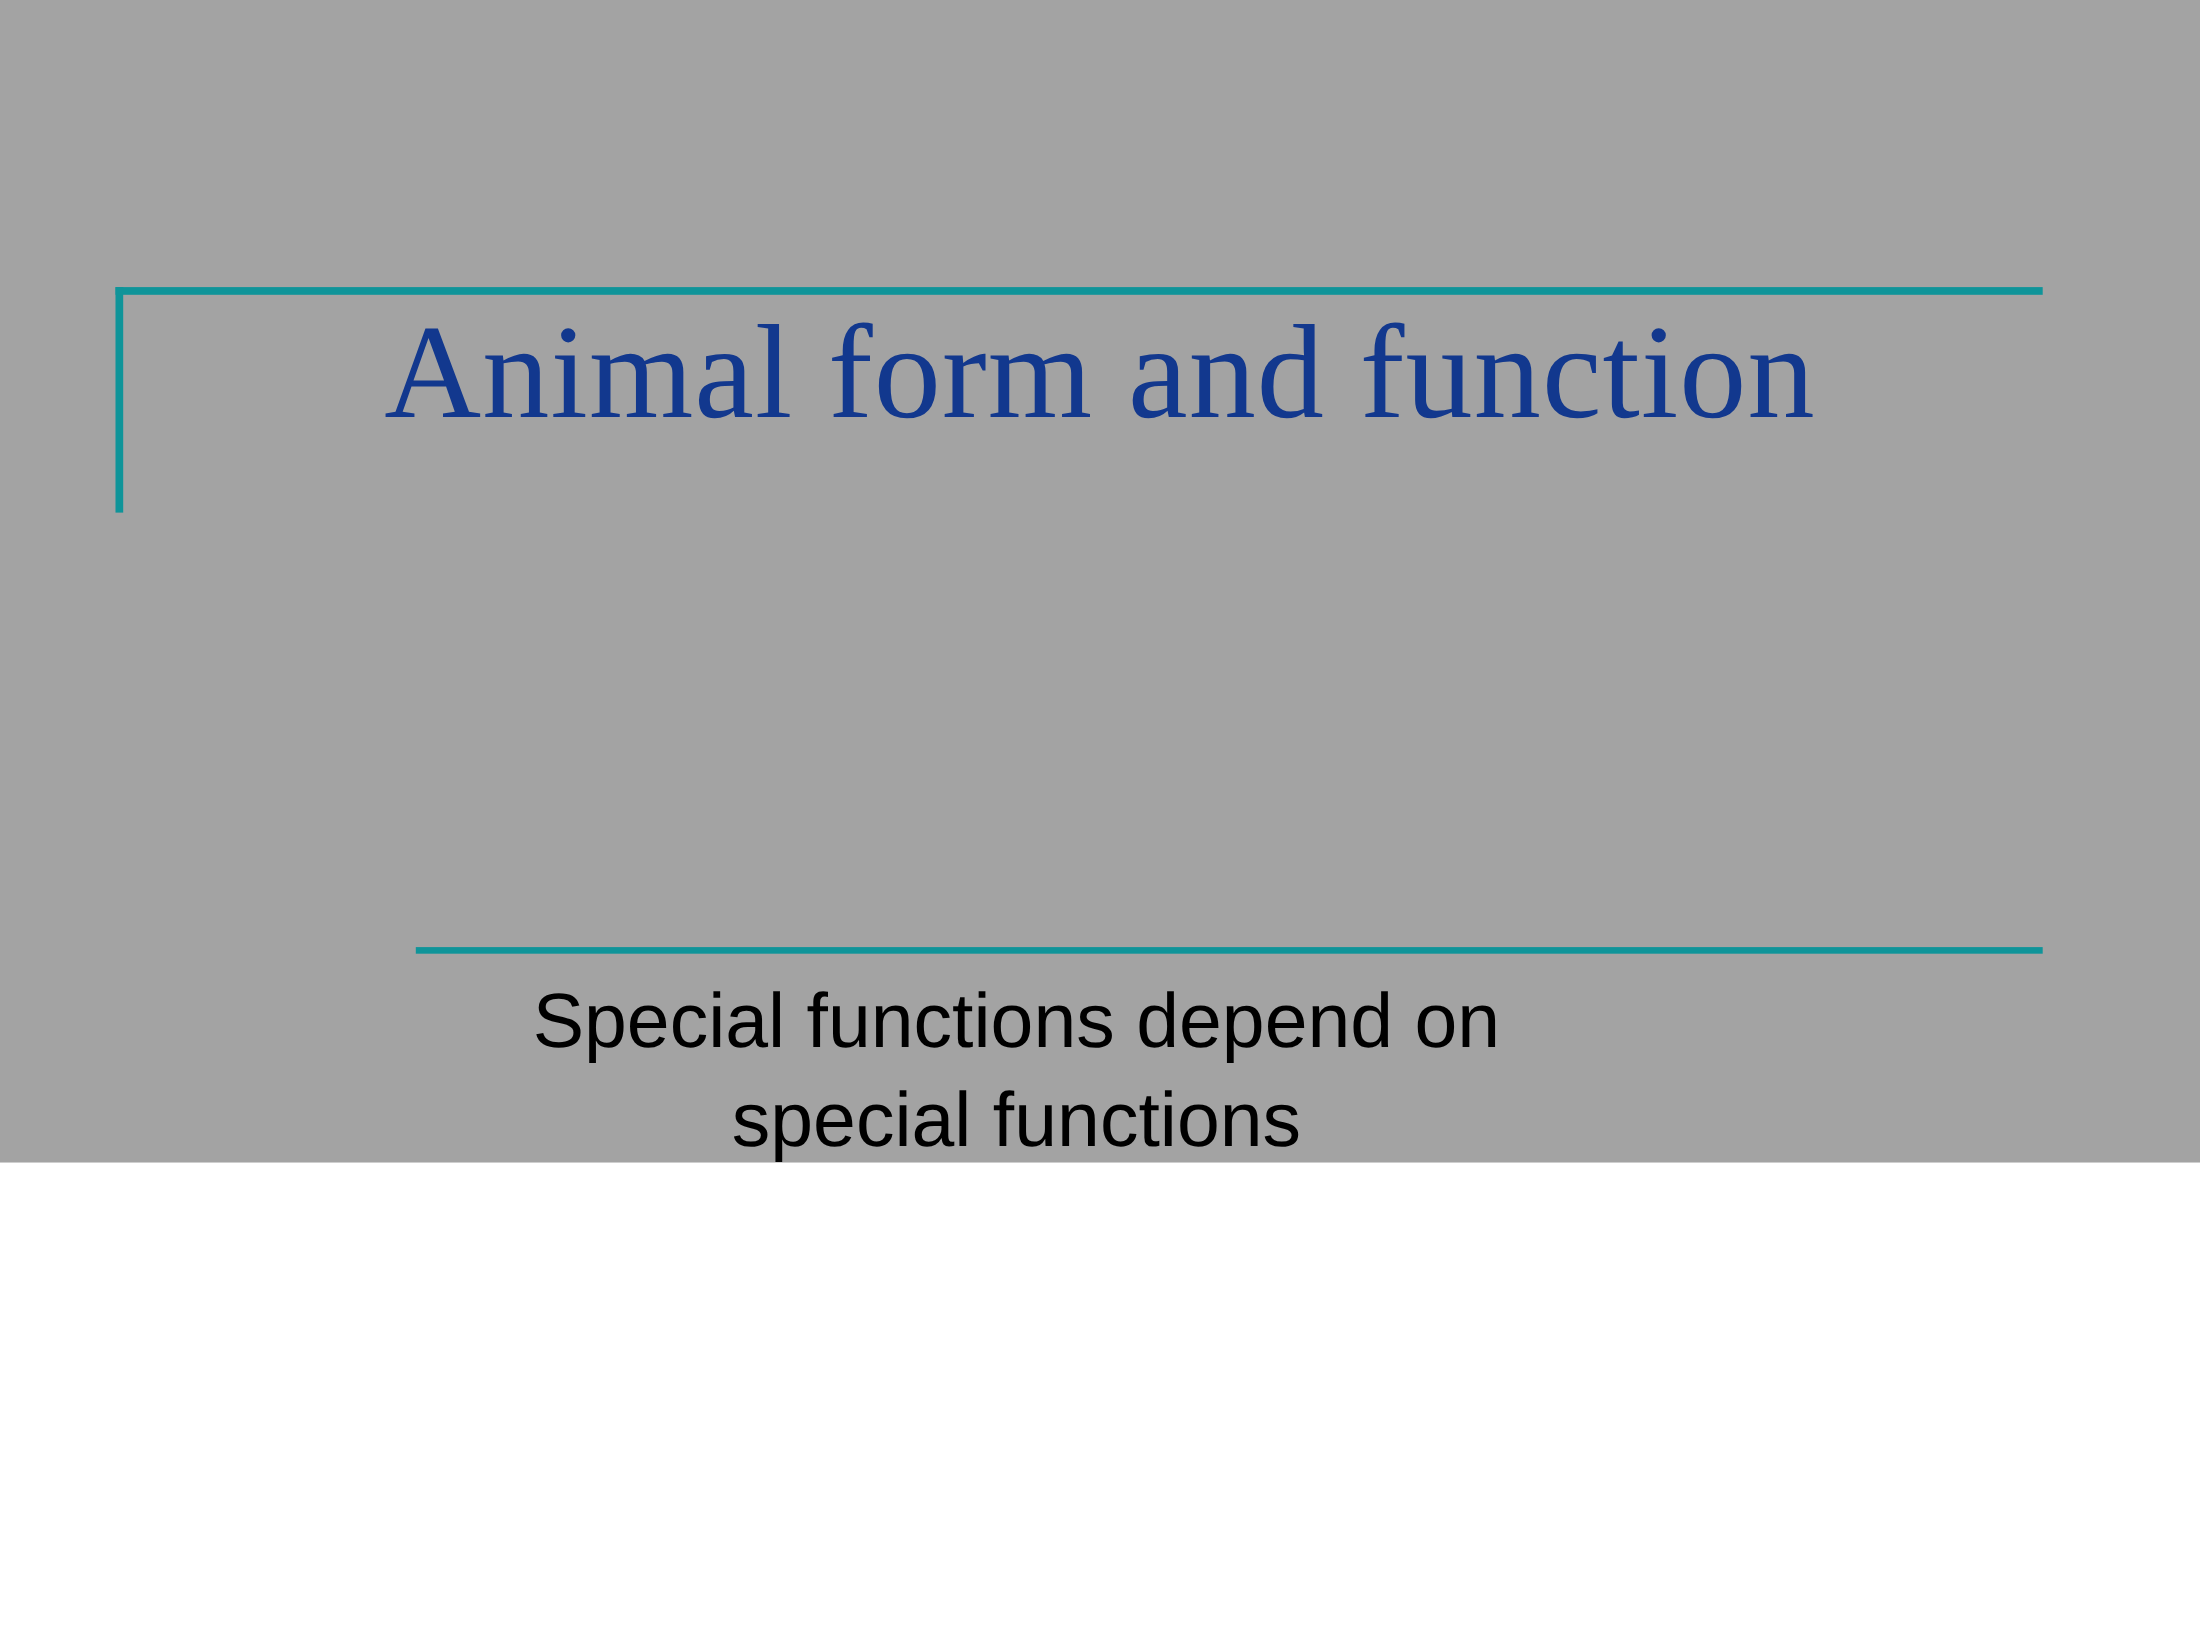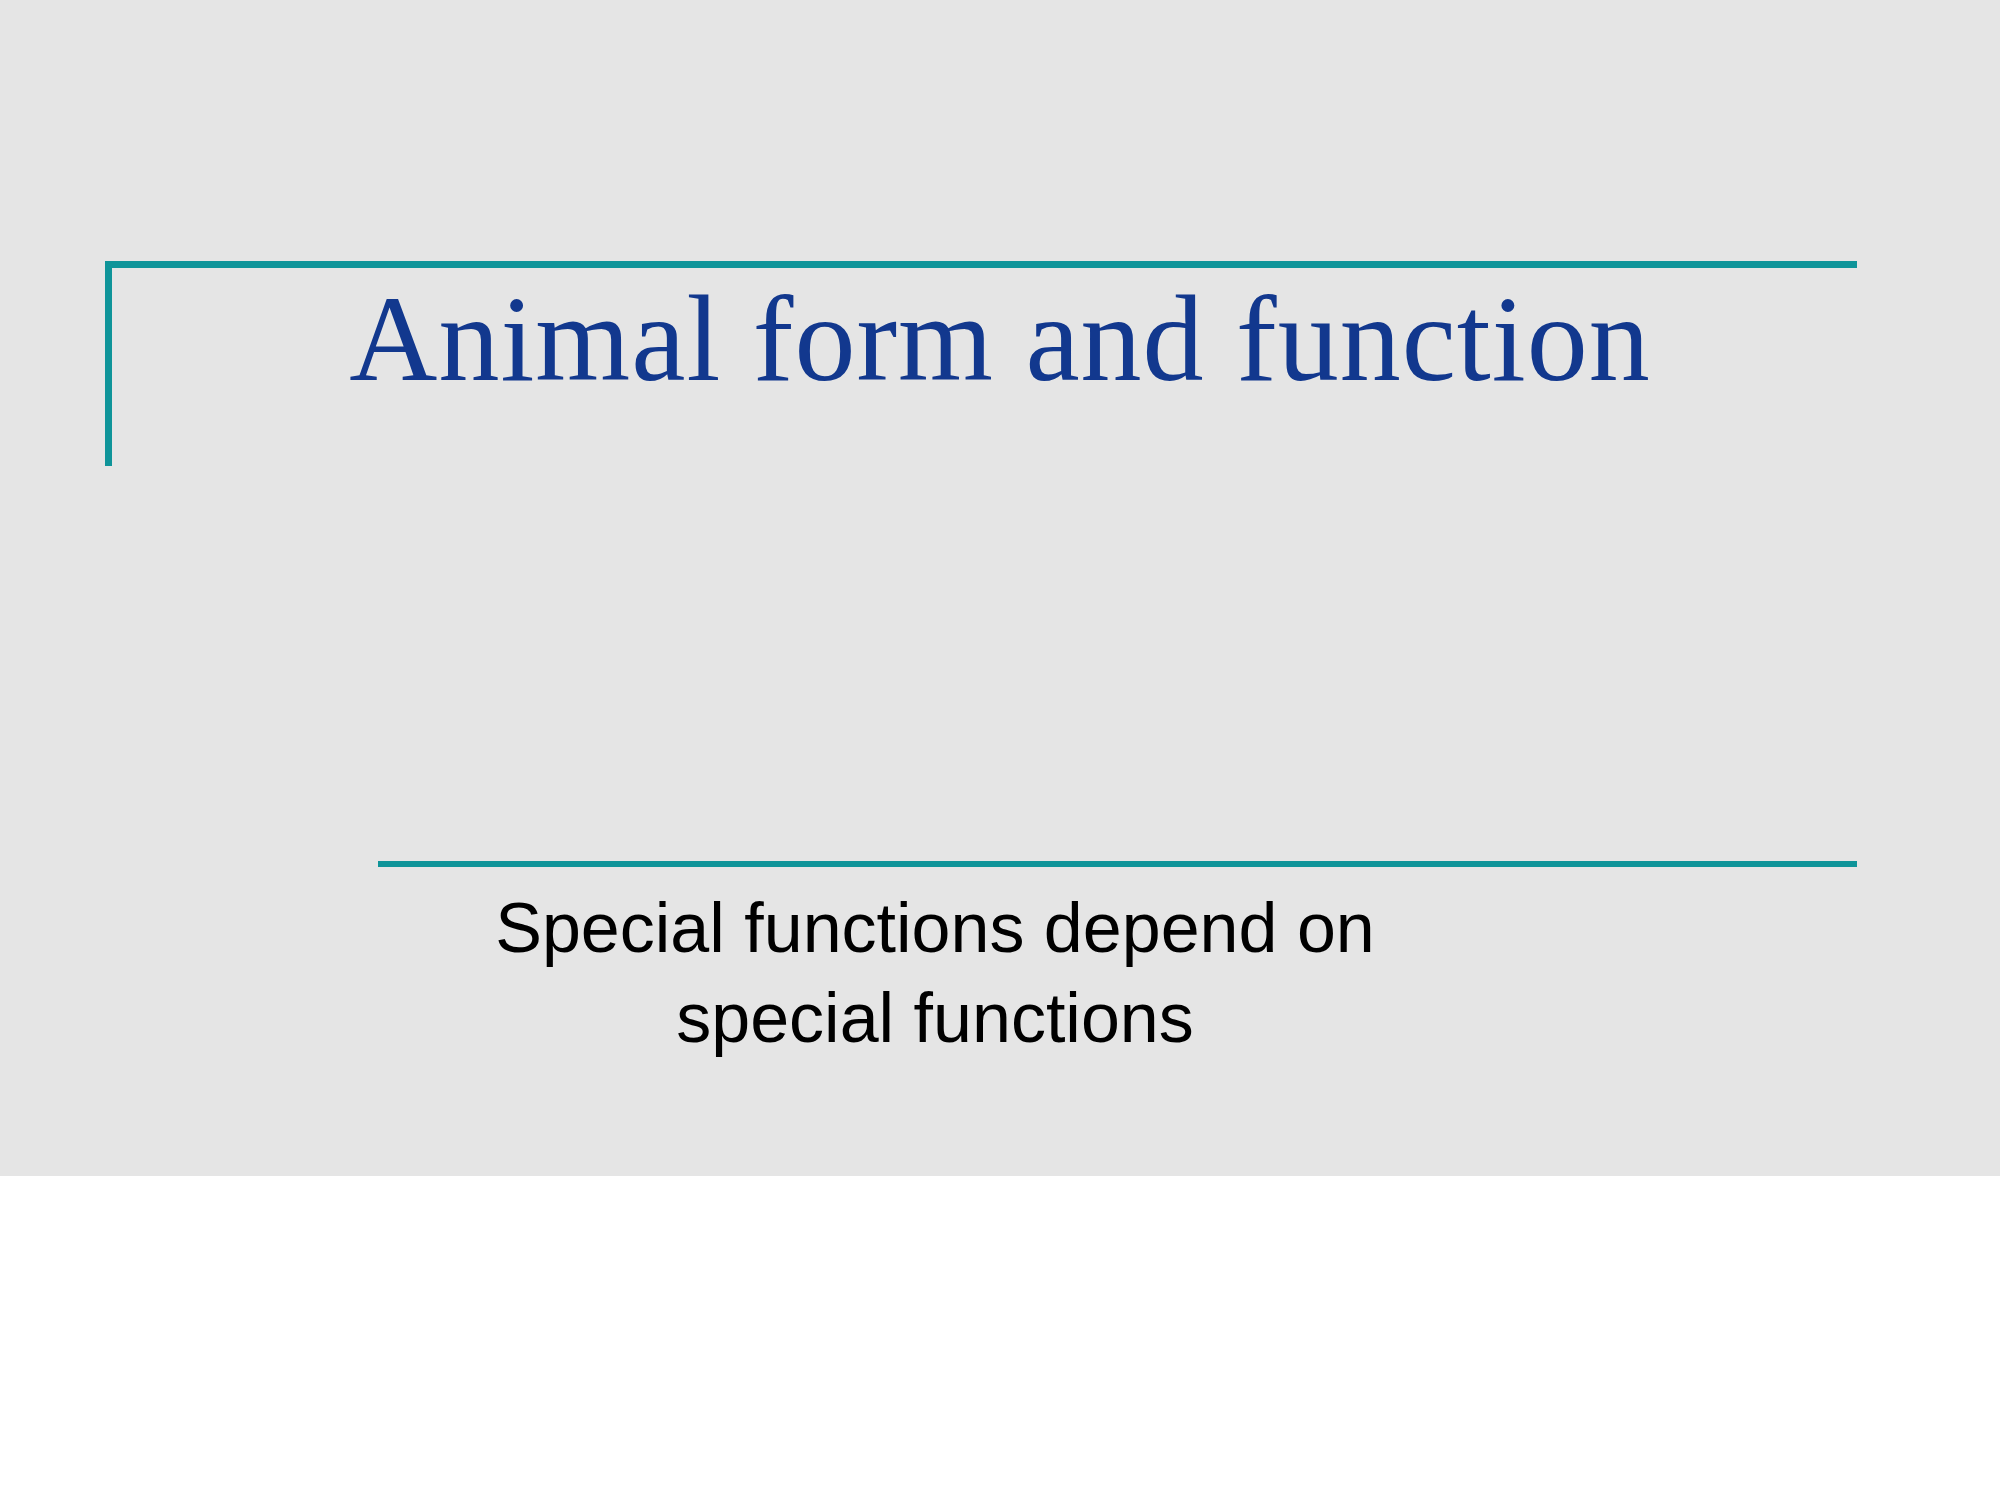--- a/index.html
+++ b/index.html
@@ -7,22 +7,22 @@
     margin: 0;
     padding: 0;
     background: #ffffff;
   }
   body {
     font-family: "Liberation Sans", sans-serif;
   }
   #slide {
     position: relative;
     width: 2000px;
-    height: 1176px;
-    background: #e5e5e5;
+    height: 1057px;
+    background: #a3a3a3;
     overflow: hidden;
   }
 
   
   .rule-top {
     position: absolute;
     left: 105px;
     top: 261px;
     width: 1752px;
     height: 7px;
@@ -58,21 +58,21 @@
     left: 378px;
     top: 861px;
     width: 1479px;
     height: 6px;
     background: #0F9499;
   }
 
   
   .subtitle {
     position: absolute;
-    left: 355px;
+    left: 344px;
     top: 884px;
     width: 1160px;
     text-align: center;
     font-family: "Liberation Sans", sans-serif;
     font-size: 70px;
     line-height: 1.28;
     color: #000000;
   }
   .subtitle .line {
     display: block;

